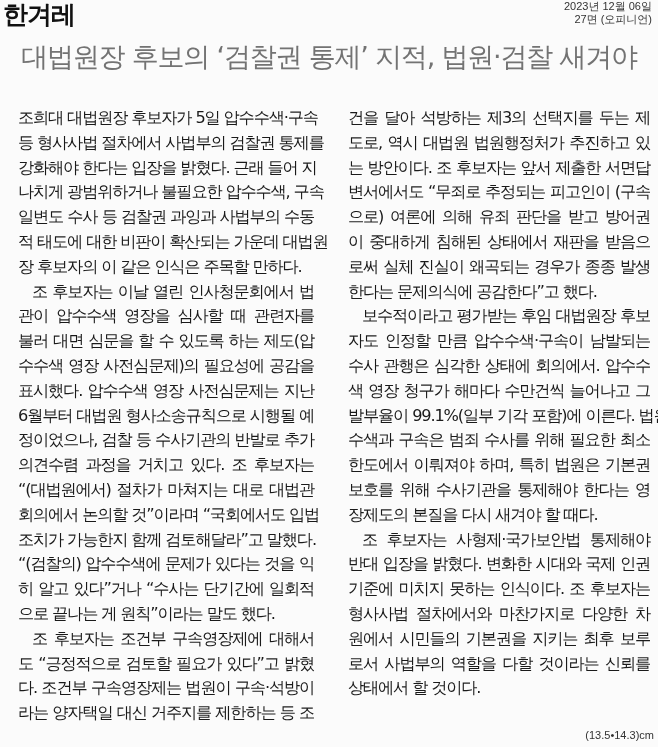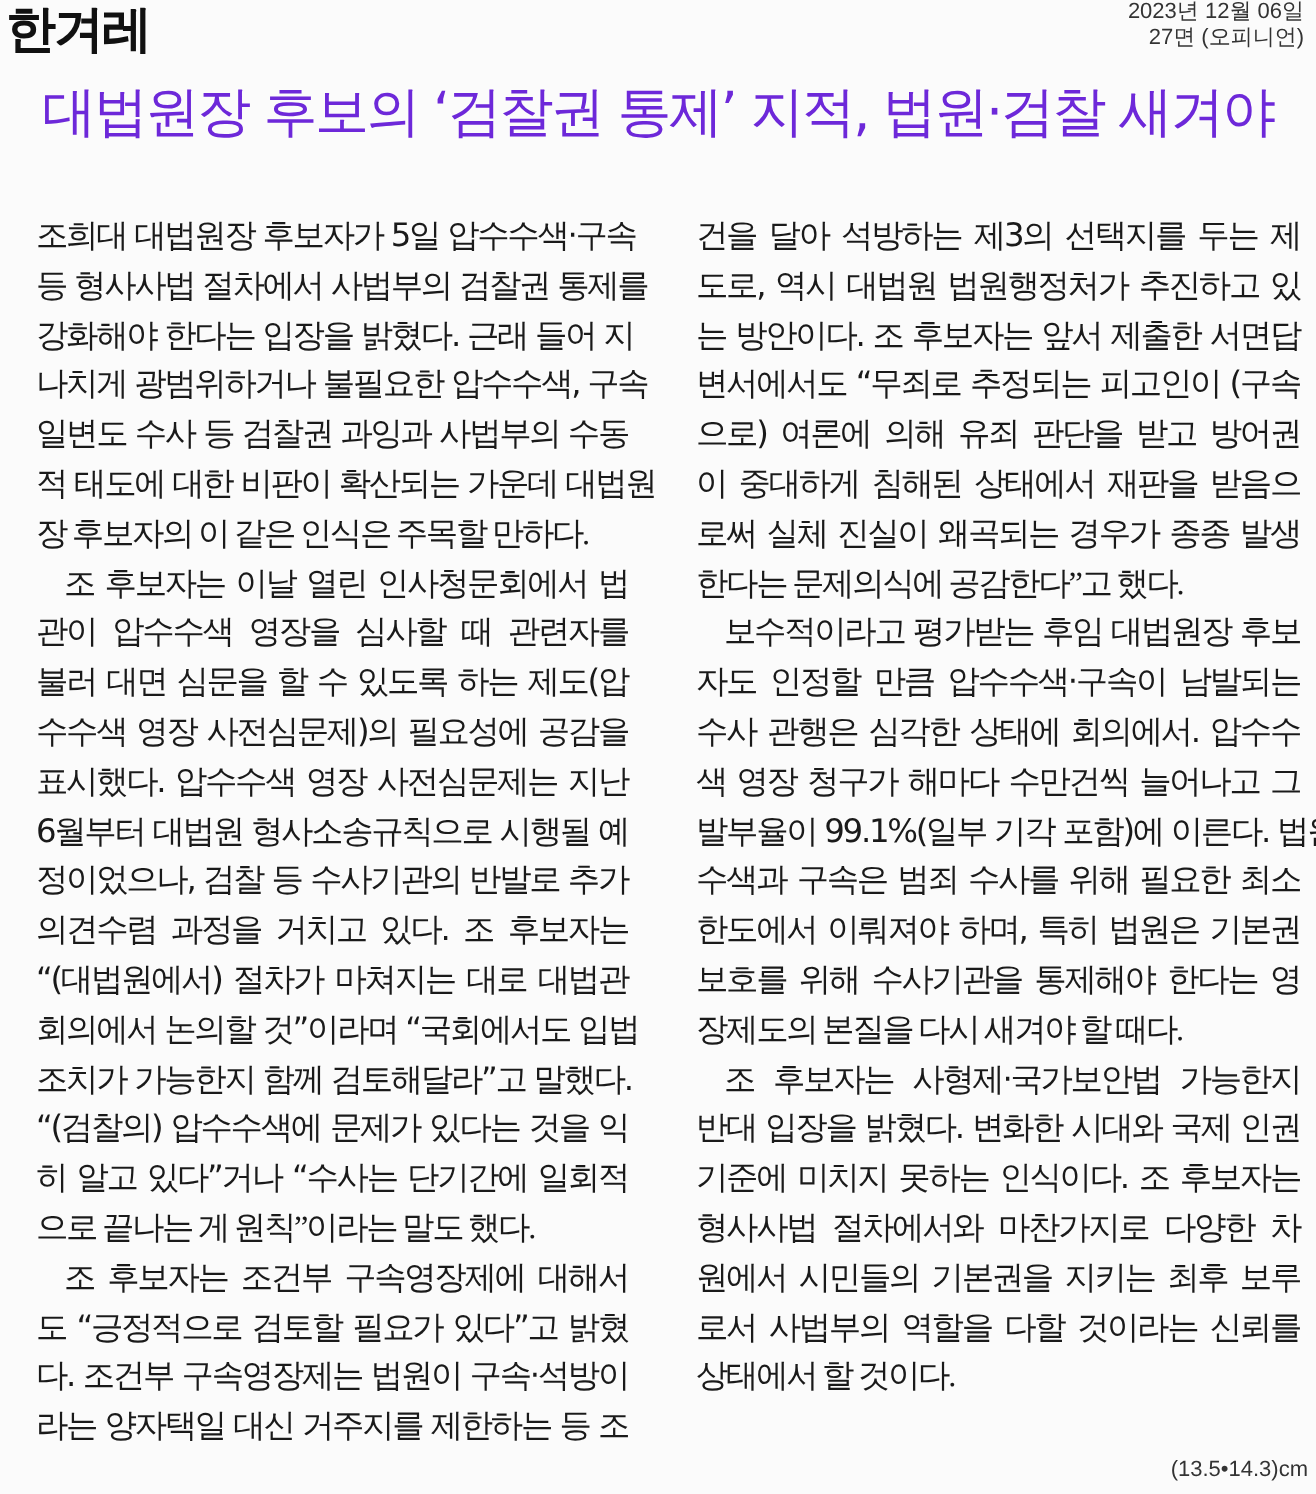--- a/index.html
+++ b/index.html
@@ -13,35 +13,35 @@
       font-size: 25px; font-weight: bold; letter-spacing: -1px; color: #111;
       line-height: 30px;
     }
     .meta {
       position: absolute; right: 6px; top: 0px; text-align: right;
       font-size: 11px; line-height: 13px; color: #333;
       font-family: "Liberation Sans", sans-serif;
     }
     .headline {
       position: absolute; left: 0; top: 40px; width: 658px; text-align: center;
-      font-size: 27px; line-height: 34px; color: #6d28d9; letter-spacing: -1.2px;
+      font-size: 27px; line-height: 34px; color: #737373; letter-spacing: -1.2px;
       font-family: "DejaVu Sans", sans-serif;
     }
     .columns {
       position: absolute; top: 106px; left: 18px; width: 632px;
       display: flex; justify-content: space-between;
     }
     .col { width: 296px; }
     .col.right { width: 302px; }
     .line {
       display: block; height: 24.8px; line-height: 24.8px;
       font-size: 16.2px; letter-spacing: -1.15px; white-space: nowrap;
       text-align: justify; text-align-last: justify; color: #1a1a1a;
     }
-    .line.last { text-align-last: left; font-family: Liberation Serif, serif; }
+    .line.last { text-align-last: left; }
     .line.indent { padding-left: 14px; }
     .size-note {
       position: absolute; right: 4px; bottom: 6px;
       font-size: 11px; color: #333; font-family: "Liberation Sans", sans-serif;
     }
   </style>
 </head>
 <body>
 
 <div class="logo">한겨레</div>
@@ -91,21 +91,21 @@
       <span class="line last">한다는 문제의식에 공감한다”고 했다.</span>
       <span class="line indent">보수적이라고 평가받는 후임 대법원장 후보</span>
       <span class="line">자도 인정할 만큼 압수수색·구속이 남발되는</span>
       <span class="line">수사 관행은 심각한 상태에 회의에서. 압수수</span>
       <span class="line">색 영장 청구가 해마다 수만건씩 늘어나고 그</span>
       <span class="line">발부율이 99.1%(일부 기각 포함)에 이른다. 법원</span>
       <span class="line">수색과 구속은 범죄 수사를 위해 필요한 최소</span>
       <span class="line">한도에서 이뤄져야 하며, 특히 법원은 기본권</span>
       <span class="line">보호를 위해 수사기관을 통제해야 한다는 영</span>
       <span class="line last">장제도의 본질을 다시 새겨야 할 때다.</span>
-      <span class="line indent">조 후보자는 사형제·국가보안법 가능한지</span>
+      <span class="line indent">조 후보자는 사형제·국가보안법 통제해야</span>
       <span class="line">반대 입장을 밝혔다. 변화한 시대와 국제 인권</span>
       <span class="line">기준에 미치지 못하는 인식이다. 조 후보자는</span>
       <span class="line">형사사법 절차에서와 마찬가지로 다양한 차</span>
       <span class="line">원에서 시민들의 기본권을 지키는 최후 보루</span>
       <span class="line">로서 사법부의 역할을 다할 것이라는 신뢰를</span>
       <span class="line last">상태에서 할 것이다.</span>
     </div>
 </div>
 
 <div class="size-note">(13.5•14.3)cm</div>

